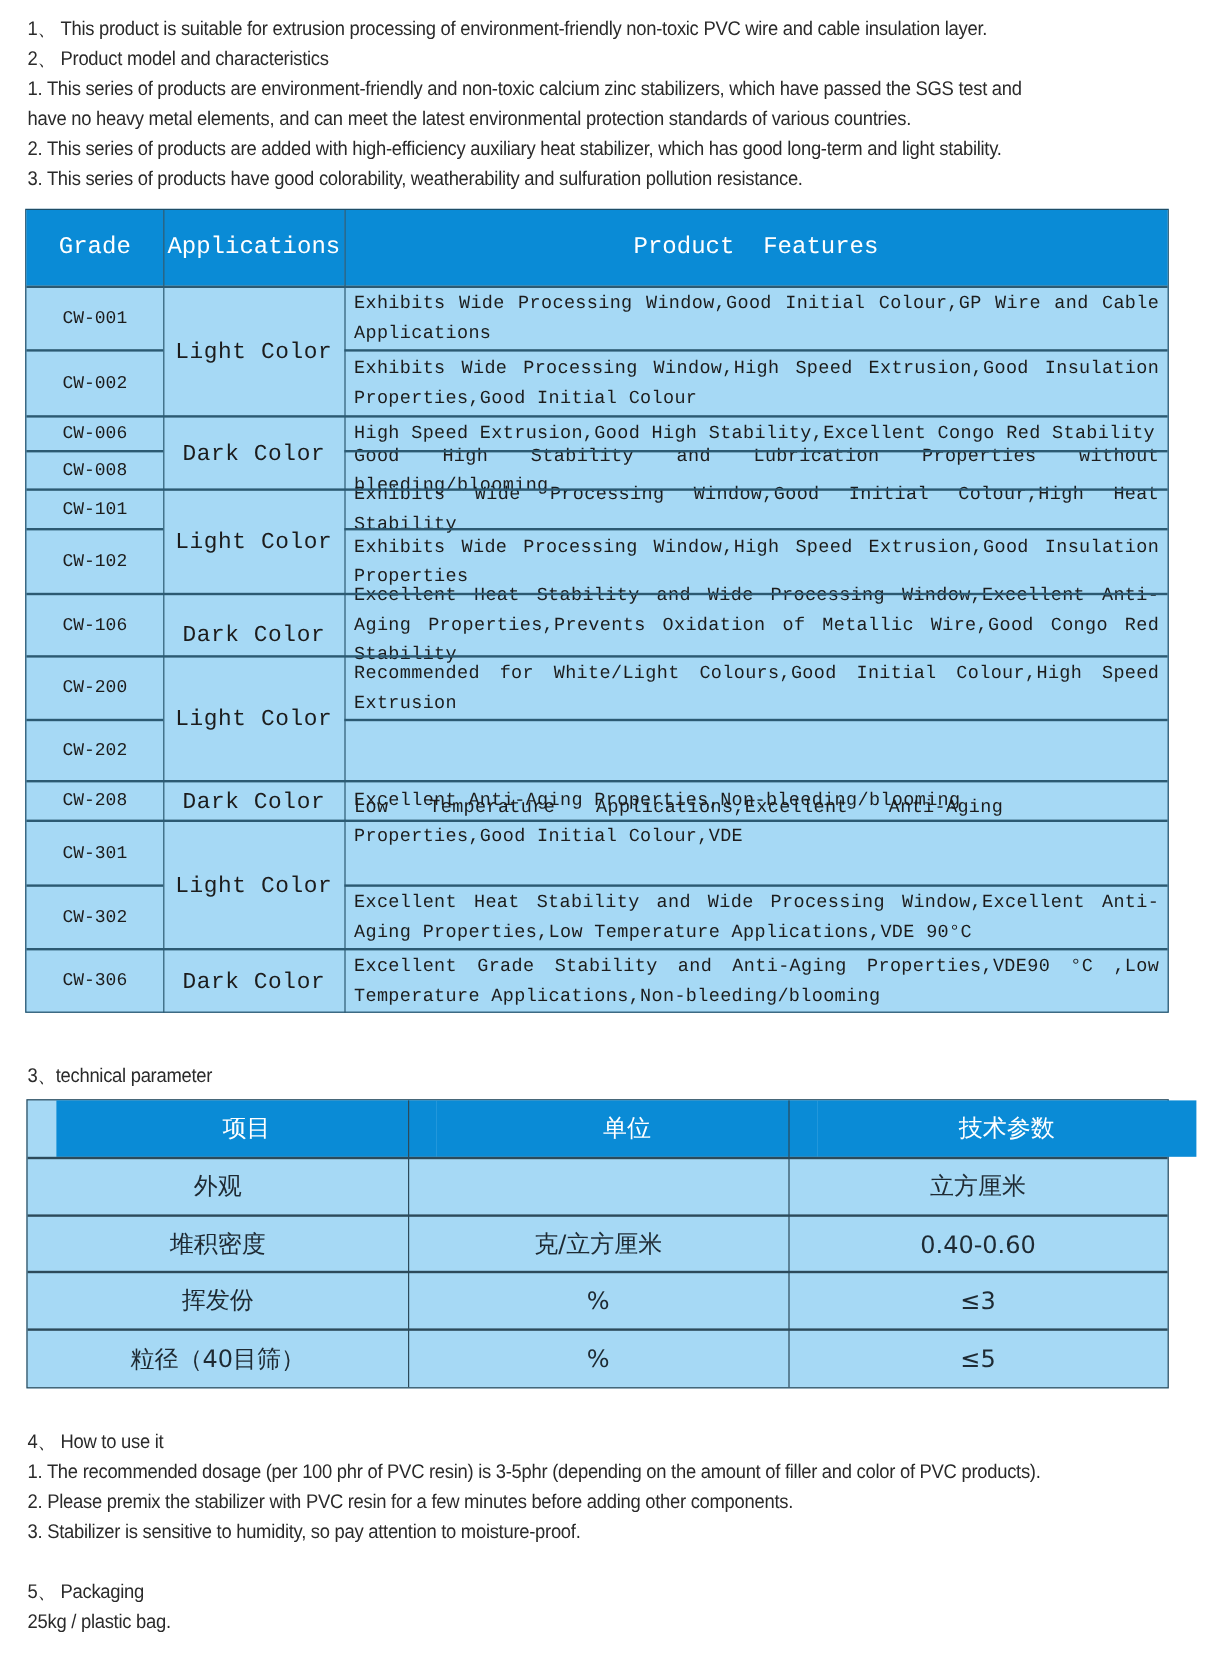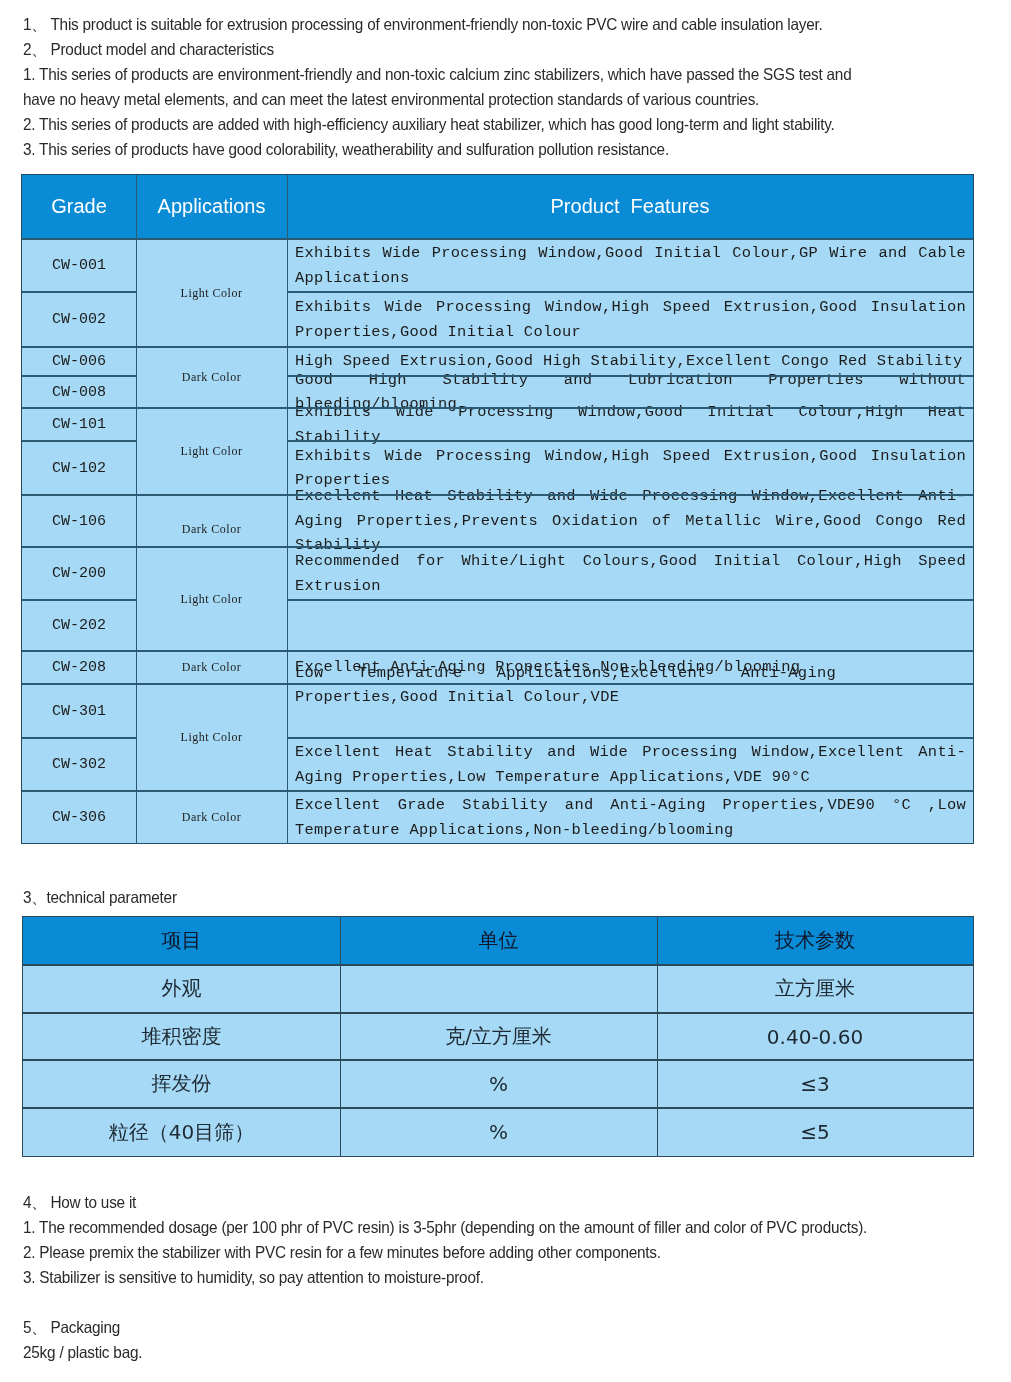--- a/index.html
+++ b/index.html
@@ -1,29 +1,29 @@
 <!DOCTYPE html>
 <html><head>
 <meta charset="utf-8">
 <style>
   html, body { margin: 0; padding: 0; background: #ffffff; }
   body { width: 1011px; height: 1382px; position: relative; overflow: hidden; color: #2a2a2a; font-family: "Liberation Sans", sans-serif; }
   .para { position: absolute; left: 23px; font-size: 16.5px; line-height: 25px; letter-spacing: -0.25px; white-space: nowrap; font-family: "Liberation Sans Narrow", "Liberation Sans", sans-serif; transform-origin: 0 0; }
   .para.sq { transform: scaleX(0.93); }
   #t1 { position: absolute; left: 21px; top: 174px; width: 953px; height: 670px; background: #a6d9f5; border: 1px solid #1f4d66; box-sizing: border-box; }
   .cell { position: absolute; box-sizing: border-box; display: flex; align-items: center; font-family: "Liberation Mono", "DejaVu Sans Mono", monospace; color: #1c1c1c; }
-  .hdr { background: #0a8bd6; color: #ffffff; font-size: 20px; justify-content: center; font-family: Liberation Sans, sans-serif; }
+  .hdr { background: #0a8bd6; color: #ffffff; font-size: 20px; justify-content: center; font-family: Liberation Mono, monospace; }
   .grade { font-size: 15px; justify-content: center; }
-  .app { font-size: 12px; justify-content: center; letter-spacing: 0.5px; font-family: Liberation Serif, serif; }
+  .app { font-size: 19px; justify-content: center; letter-spacing: 0.5px; }
   .feat { font-size: 15.4px; line-height: 24.5px; padding: 0 7px 0 8px; text-align: justify; letter-spacing: 0.3px; }
   .hline { position: absolute; height: 2px; background: #2c5a72; }
   .vline { position: absolute; width: 1px; background: #2c5a72; }
   #t2 { position: absolute; left: 22px; top: 916px; width: 952px; height: 241px; background: #a6d9f5; border: 1px solid #2c4a5a; box-sizing: border-box; }
   .c2 { position: absolute; box-sizing: border-box; display: flex; align-items: center; justify-content: center; font-size: 20px; color: #1e2a33; font-family: "DejaVu Sans", sans-serif; }
-  .c2.h { background: #0a8bd6; color: #0f172a; }
+  .c2.h { background: #0a8bd6; color: #ffffff; margin-left: 24px; }
 </style>
 </head>
 <body>
 
 <div class="para sq" style="top:12px">1、 This product is suitable for extrusion processing of environment-friendly non-toxic PVC wire and cable insulation layer.</div>
 <div class="para sq" style="top:37px">2、 Product model and characteristics</div>
 <div class="para sq" style="top:62px">1. This series of products are environment-friendly and non-toxic calcium zinc stabilizers, which have passed the SGS test and</div>
 <div class="para sq" style="top:87px">have no heavy metal elements, and can meet the latest environmental protection standards of various countries.</div>
 <div class="para sq" style="top:112px"> 2. This series of products are added with high-efficiency auxiliary heat stabilizer, which has good long-term and light stability.</div>
 <div class="para sq" style="top:137px">3. This series of products have good colorability, weatherability and sulfuration pollution resistance.</div>

